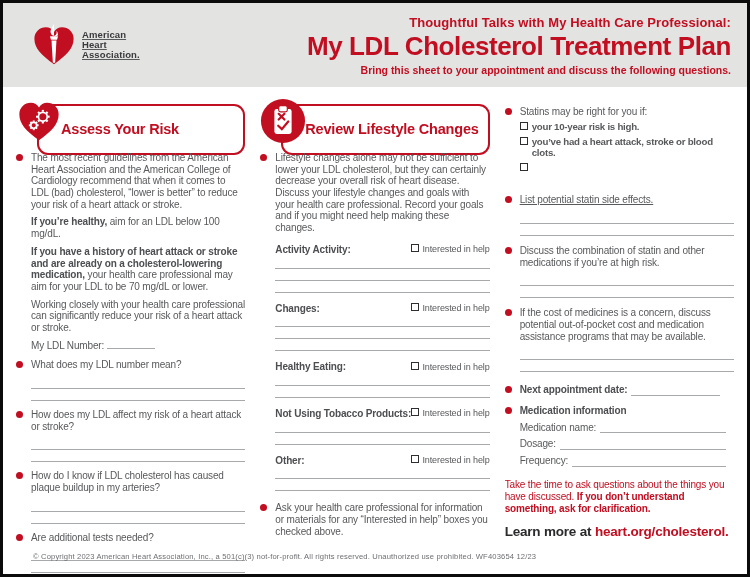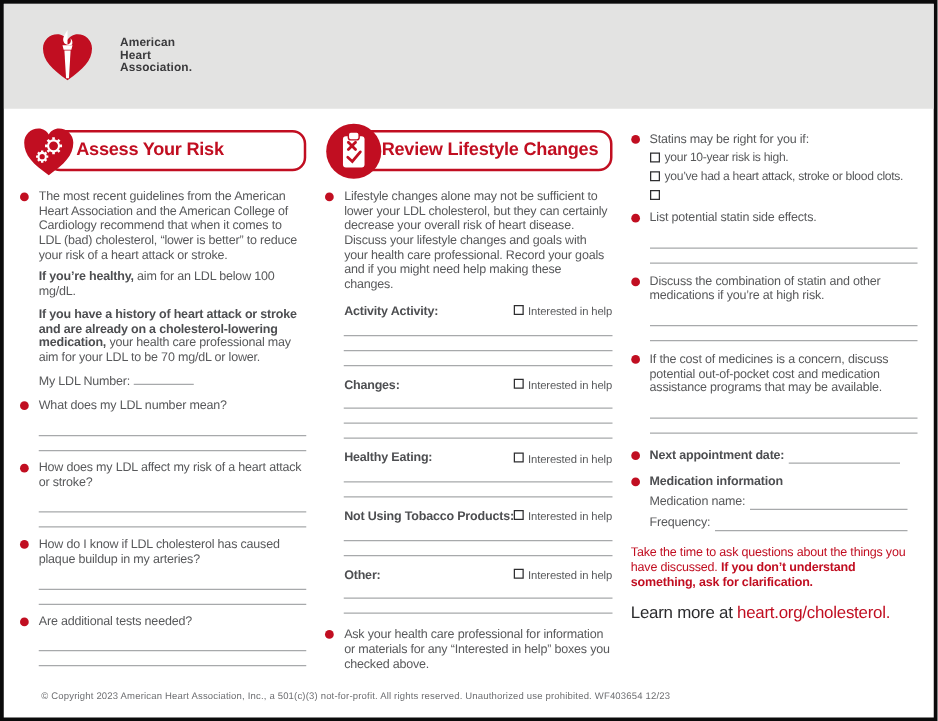--- a/index.html
+++ b/index.html
@@ -21,35 +21,35 @@
   }
   
   .header{
     height:84px;
     background:var(--graybg);
     display:flex;
     align-items:center;
     justify-content:space-between;
     padding:0 16px 0 28px;
   }
-  .logo{display:flex;align-items:center;gap:19px;}
+  .logo{display:flex;align-items:center;gap:5px;text-decoration:underline;}
   .logo-text{
     font-size:9.5px;font-weight:700;color:#3A3A3C;line-height:1.08;
     white-space:pre-line;letter-spacing:0.1px;
   }
   .masthead{text-align:right;}
   .kicker{font-size:13px;font-weight:700;color:var(--red);letter-spacing:0.1px;}
   .doc-title{font-size:26px;font-weight:700;color:var(--red);letter-spacing:-0.4px;margin-top:1px;}
   .subtitle{font-size:10.5px;font-weight:700;color:var(--red);margin-top:2px;}
   
   .main{display:flex;gap:15px;padding:11px 13px 0 13px;}
   .col{flex:1 1 0;min-width:0;font-size:10px;line-height:1.17;letter-spacing:-0.15px;}
   .section-head{position:relative;height:46px;margin-bottom:7px;}
   .section-head .pill{
-    position:absolute;left:21px;right:0;top:6px;height:33px;
+    position:absolute;left:21px;right:0;top:6px;height:51px;
     border:2.5px solid var(--red);border-radius:11px;
     display:flex;align-items:center;padding-left:22px;background:#fff;
   }
   .section-head svg.badge{position:absolute;left:0;top:0;z-index:2;}
   .section-title{font-size:14.5px;font-weight:700;color:var(--red);letter-spacing:-0.2px;white-space:nowrap;}
   .bullet{position:relative;padding-left:15px;margin-top:8px;}
   .dot{position:absolute;left:0;top:2px;width:7px;height:7px;border-radius:50%;background:var(--red);display:block;}
   .sub{padding-left:15px;margin-top:6px;}
   b,.bold{font-weight:700;color:#4D4E51;}
   .lines{margin-left:15px;}
@@ -57,28 +57,28 @@
   .blank-short{display:inline-block;width:48px;border-bottom:1px solid var(--line);height:9px;vertical-align:baseline;}
   
   .goal{margin-top:10px;}
   .goal-row{display:flex;justify-content:space-between;align-items:center;padding-left:15px;}
   .goal-label{font-weight:700;color:#4D4E51;}
   .help{display:flex;gap:3px;}
   .help-label{font-size:9px;letter-spacing:-0.1px;}
   .checkbox{width:8px;height:8px;border:1.3px solid #2E2E30;background:#fff;display:inline-block;flex:0 0 auto;}
   .goal .lines{margin-top:1px;}
   
-  .check-row{display:flex;gap:4px;align-items:flex-start;padding-left:15px;margin-top:3.5px;font-size:9.7px;letter-spacing:-0.25px;}
+  .check-row{display:flex;gap:4px;align-items:flex-start;padding-left:15px;margin-top:3.5px;font-size:9.7px;letter-spacing:-0.25px;font-weight:bold;}
   .check-row .checkbox{margin-top:1px;}
   .appt-row{display:flex;align-items:flex-end;padding-right:14px;}
   .fill-line{flex:1;border-bottom:1px solid var(--line);height:9px;margin-left:4px;}
   .field-row{display:flex;align-items:flex-end;padding-left:15px;padding-right:8px;margin-top:5px;}
   .closing{margin-top:12px;color:var(--red);font-size:10px;line-height:1.22;}
   .closing .bold-red{font-weight:700;color:var(--red);}
-  .learn-more{margin-top:9px;font-size:13.5px;font-weight:400;color:#2B2B2D;letter-spacing:-0.2px;}
+  .learn-more{margin-top:9px;font-size:13.5px;font-weight:700;color:#2B2B2D;letter-spacing:-0.2px;}
   .learn-more .link{color:var(--red);}
   
   .footer{
     position:absolute;left:30px;bottom:13px;
     font-size:7.6px;color:#6D6E71;letter-spacing:0.15px;
   }
 </style>
 </head>
 <body>
 
@@ -86,20 +86,25 @@
   <div class="logo">
     <svg width="46" height="44" viewBox="0 0 48 46">
       <path d="M24 43 C11 34 3.5 26.5 3.5 16.5 C3.5 9.5 9 4.5 15.5 4.5 C19.2 4.5 22.4 6.5 24 9.4 C25.6 6.5 28.8 4.5 32.5 4.5 C39 4.5 44.5 9.5 44.5 16.5 C44.5 26.5 37 34 24 43 Z" fill="#C10E21"></path>
       <path d="M24 1 C21.5 5 19.8 7.5 20.6 10.5 C21.2 12.6 23 13.6 24.4 13.2 C26.6 12.6 27.4 10.2 26.4 8 C27.9 9 28.6 11.5 27.8 13.4 L24 14 Z" fill="#fff"></path>
       <path d="M19.8 13.8 L28.2 13.8 L27.2 17.6 L20.8 17.6 Z" fill="#fff"></path>
       <polygon points="21.4,18.2 26.6,18.2 25.2,41.5 22.8,41.5" fill="#fff"></polygon>
     </svg>
     <div class="logo-text">American
 Heart
 Association.</div>
+  </div>
+  <div class="masthead">
+    <div class="kicker">Thoughtful Talks with My Health Care Professional:</div>
+    <div class="doc-title">My LDL Cholesterol Treatment Plan</div>
+    <div class="subtitle">Bring this sheet to your appointment and discuss the following questions.</div>
   </div>
 </div>
 
 <div class="main">
 
   <div class="col">
     <div class="section-head">
       <svg class="badge" width="46" height="46" viewBox="0 0 48 48">
         <path d="M24 44 C11 35 3.5 27.5 3.5 17 C3.5 10 9 5 15.5 5 C19.2 5 22.4 7 24 10 C25.6 7 28.8 5 32.5 5 C39 5 44.5 10 44.5 17 C44.5 27.5 37 35 24 44 Z" fill="#C10E21"></path>
         <g stroke="#fff" fill="none" stroke-width="1.8">
@@ -135,20 +140,21 @@
     <div class="bullet">
       <span class="dot"></span>
       <span>The most recent guidelines from the American Heart Association and the American College of Cardiology recommend that when it comes to LDL (bad) cholesterol, “lower is better” to reduce your risk of a heart attack or stroke.</span>
     </div>
     <div class="sub">
       <b>If you’re healthy,</b><span> aim for an LDL below 100 mg/dL.</span>
     </div>
     <div class="sub">
       <b>If you have a history of heart attack or stroke and are already on a cholesterol-lowering medication,</b><span> your health care professional may aim for your LDL to be 70 mg/dL or lower.</span>
     </div>
+    <div class="sub">Working closely with your health care professional can significantly reduce your risk of a heart attack or stroke.</div>
     <div class="sub">
       <span>My LDL Number:</span>
       <span class="blank-short"></span>
     </div>
 
     <div>
 
         <div class="bullet">
           <span class="dot"></span>
           <div>What does my LDL number mean?</div>
@@ -309,21 +315,21 @@
         </div>
 
         <div class="check-row">
           <span class="checkbox"></span>
         </div>
 
       </div>
 
     <div>
 
-        <div class="bullet" style="margin-top:9px;">
+        <div class="bullet" style="margin-top:23px;text-decoration:underline;">
           <span class="dot"></span>
           <div>List potential statin side effects.</div>
           <div class="lines" style="margin-left:0;margin-top:6px;">
             <div class="write-line"></div>
             <div class="write-line"></div>
           </div>
         </div>
 
         <div class="bullet" style="margin-top:9px;">
           <span class="dot"></span>
@@ -354,20 +360,24 @@
       <span class="dot"></span>
       <span class="bold">Medication information</span>
     </div>
     <div>
 
         <div class="field-row">
           <span>Medication name:</span>
           <span class="fill-line"></span>
         </div>
 
+        <div class="field-row">
+          <span>Dosage:</span>
+          <span class="fill-line"></span>
+        </div>
 
         <div class="field-row">
           <span>Frequency:</span>
           <span class="fill-line"></span>
         </div>
       </div>
 
     <div class="closing">
       <span>Take the time to ask questions about the things you have discussed. </span><span class="bold-red">If you don’t understand something, ask for clarification.</span>
     </div>

